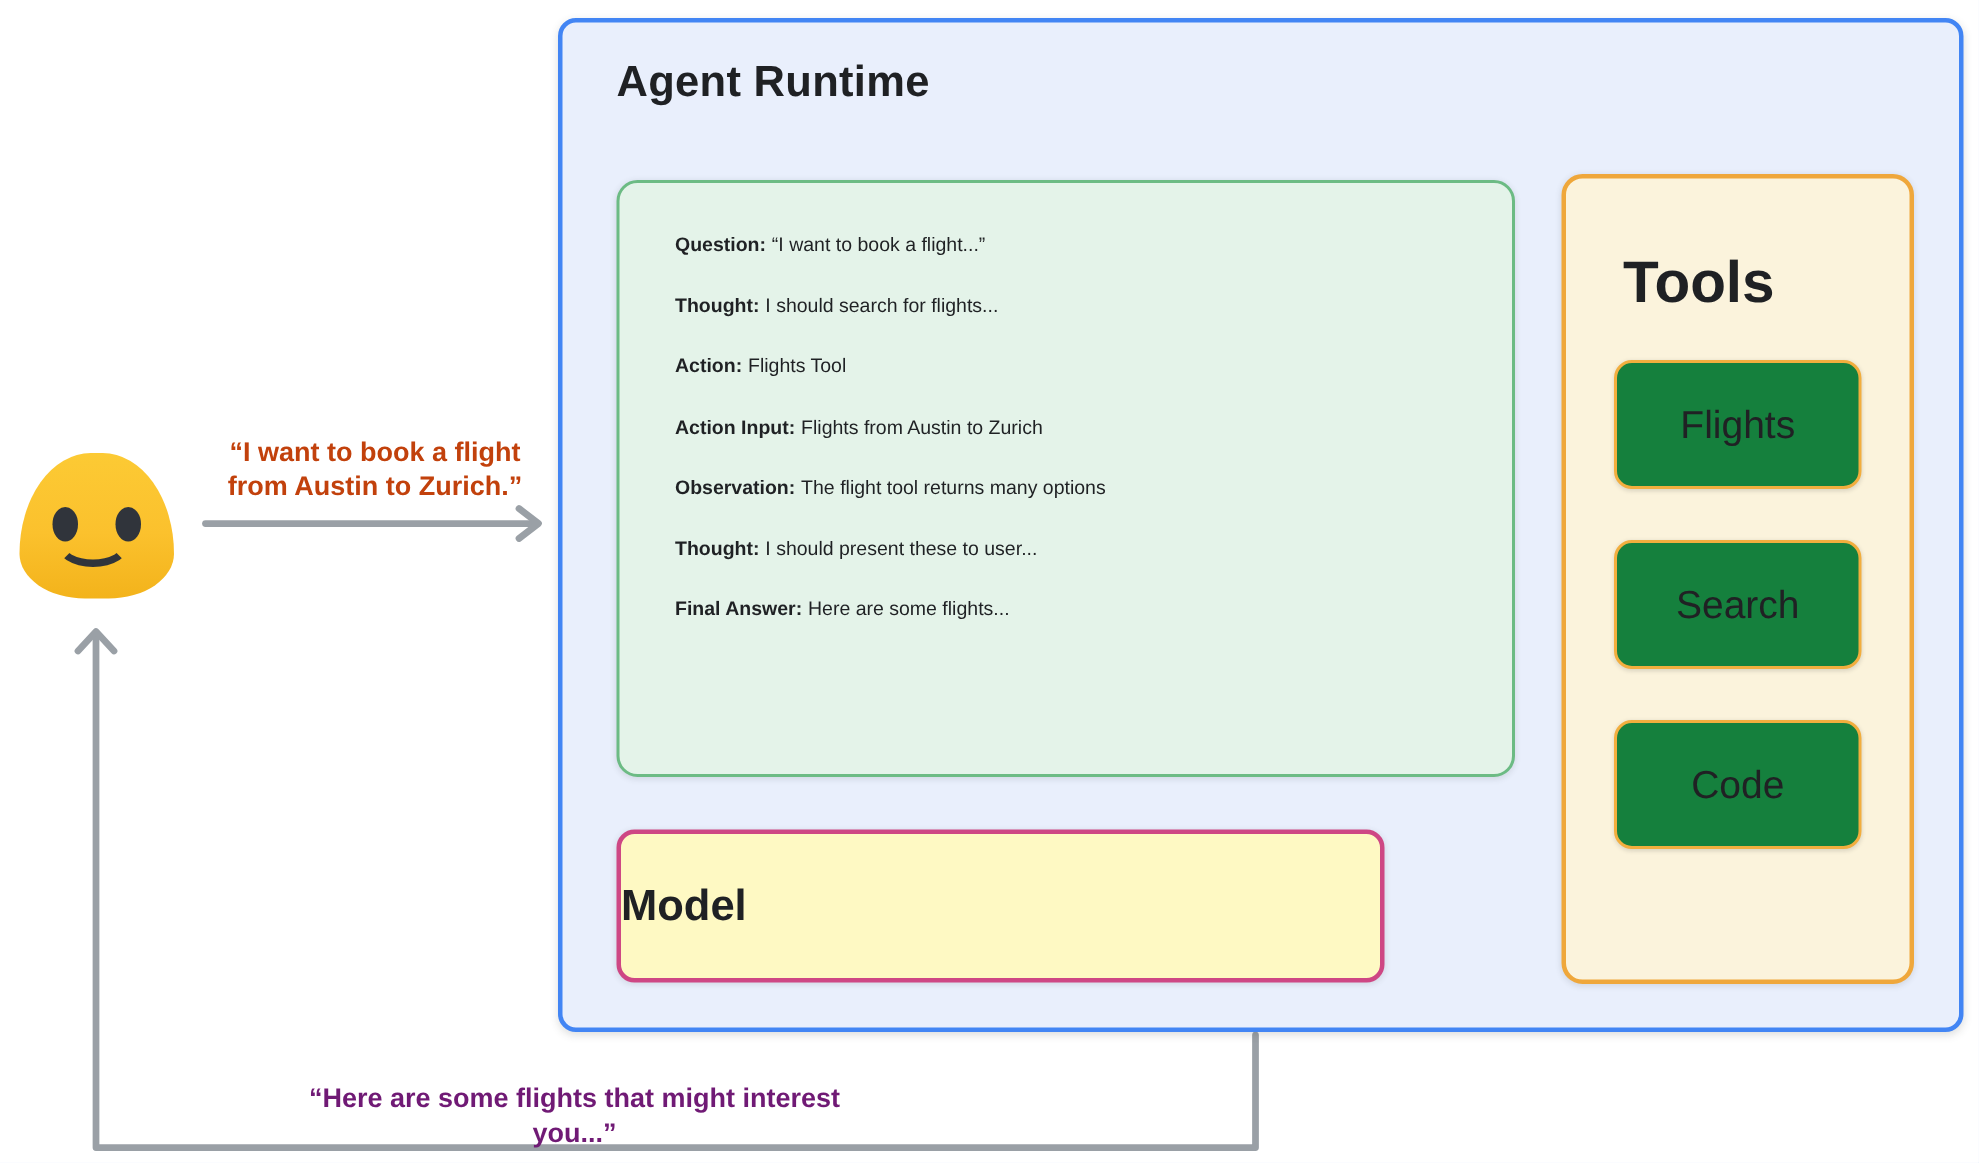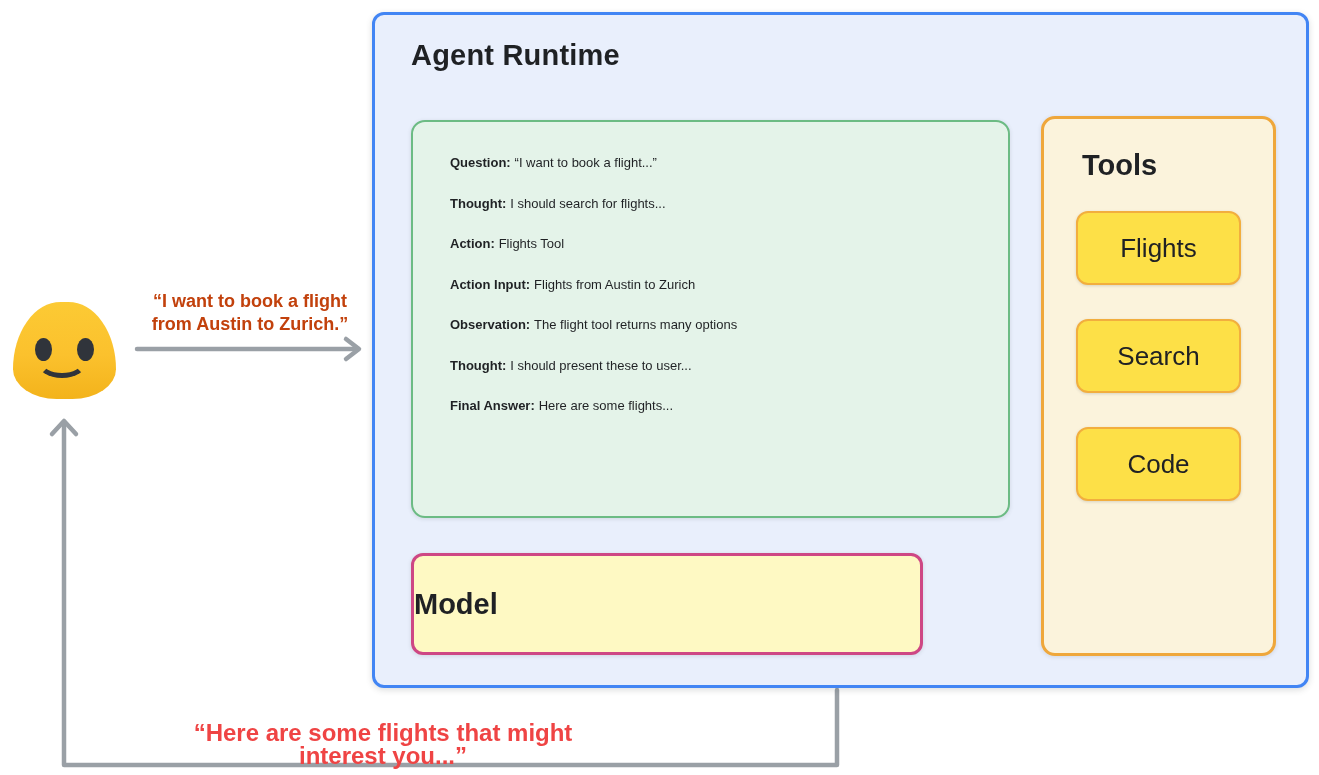--- a/index.html
+++ b/index.html
@@ -58,24 +58,24 @@
     font-size: 18px;
     line-height: 23px;
     font-weight: 600;
     color: #c2410c;
   }
   .response-label {
     position: absolute;
     left: 178px; top: 721px;
     width: 410px;
     text-align: center;
-    font-size: 24px;
+    font-size: 18px;
     line-height: 23px;
     font-weight: 600;
-    color: #ef4444;
+    color: #701a75;
   }
 
   
   .agent-box {
     position: absolute;
     left: 372px; top: 12px;
     width: 937px; height: 676px;
     box-sizing: border-box;
     background: #e9effc;
     border: 3px solid #4285f4;
@@ -133,35 +133,35 @@
     position: absolute;
     left: 666px; top: 101px;
     width: 235px; height: 540px;
     box-sizing: border-box;
     background: #fbf3dc;
     border: 3px solid #efa73b;
     border-radius: 14px;
     box-shadow: 0 1px 4px rgba(60,64,67,0.14);
   }
   .tools-title {
-    margin: 30px 0 0 38px;
-    font-size: 29px;
+    margin: 48px 0 0 38px;
+    font-size: 39px;
     font-weight: 700;
   }
   .tools-stack {
     margin-top: 29px;
     display: flex;
     flex-direction: column;
     align-items: center;
     gap: 34px;
   }
   .tool-btn {
-    width: 165px; height: 74px;
-    box-sizing: border-box;
-    background: #fde047;
+    width: 165px; height: 86px;
+    box-sizing: border-box;
+    background: #15803d;
     border: 2.5px solid #f2ae3e;
     border-radius: 12px;
     display: flex;
     align-items: center;
     justify-content: center;
     font-size: 26px;
     font-weight: 500;
     color: #202124;
     box-shadow: 0 1px 3px rgba(60,64,67,0.18);
   }

